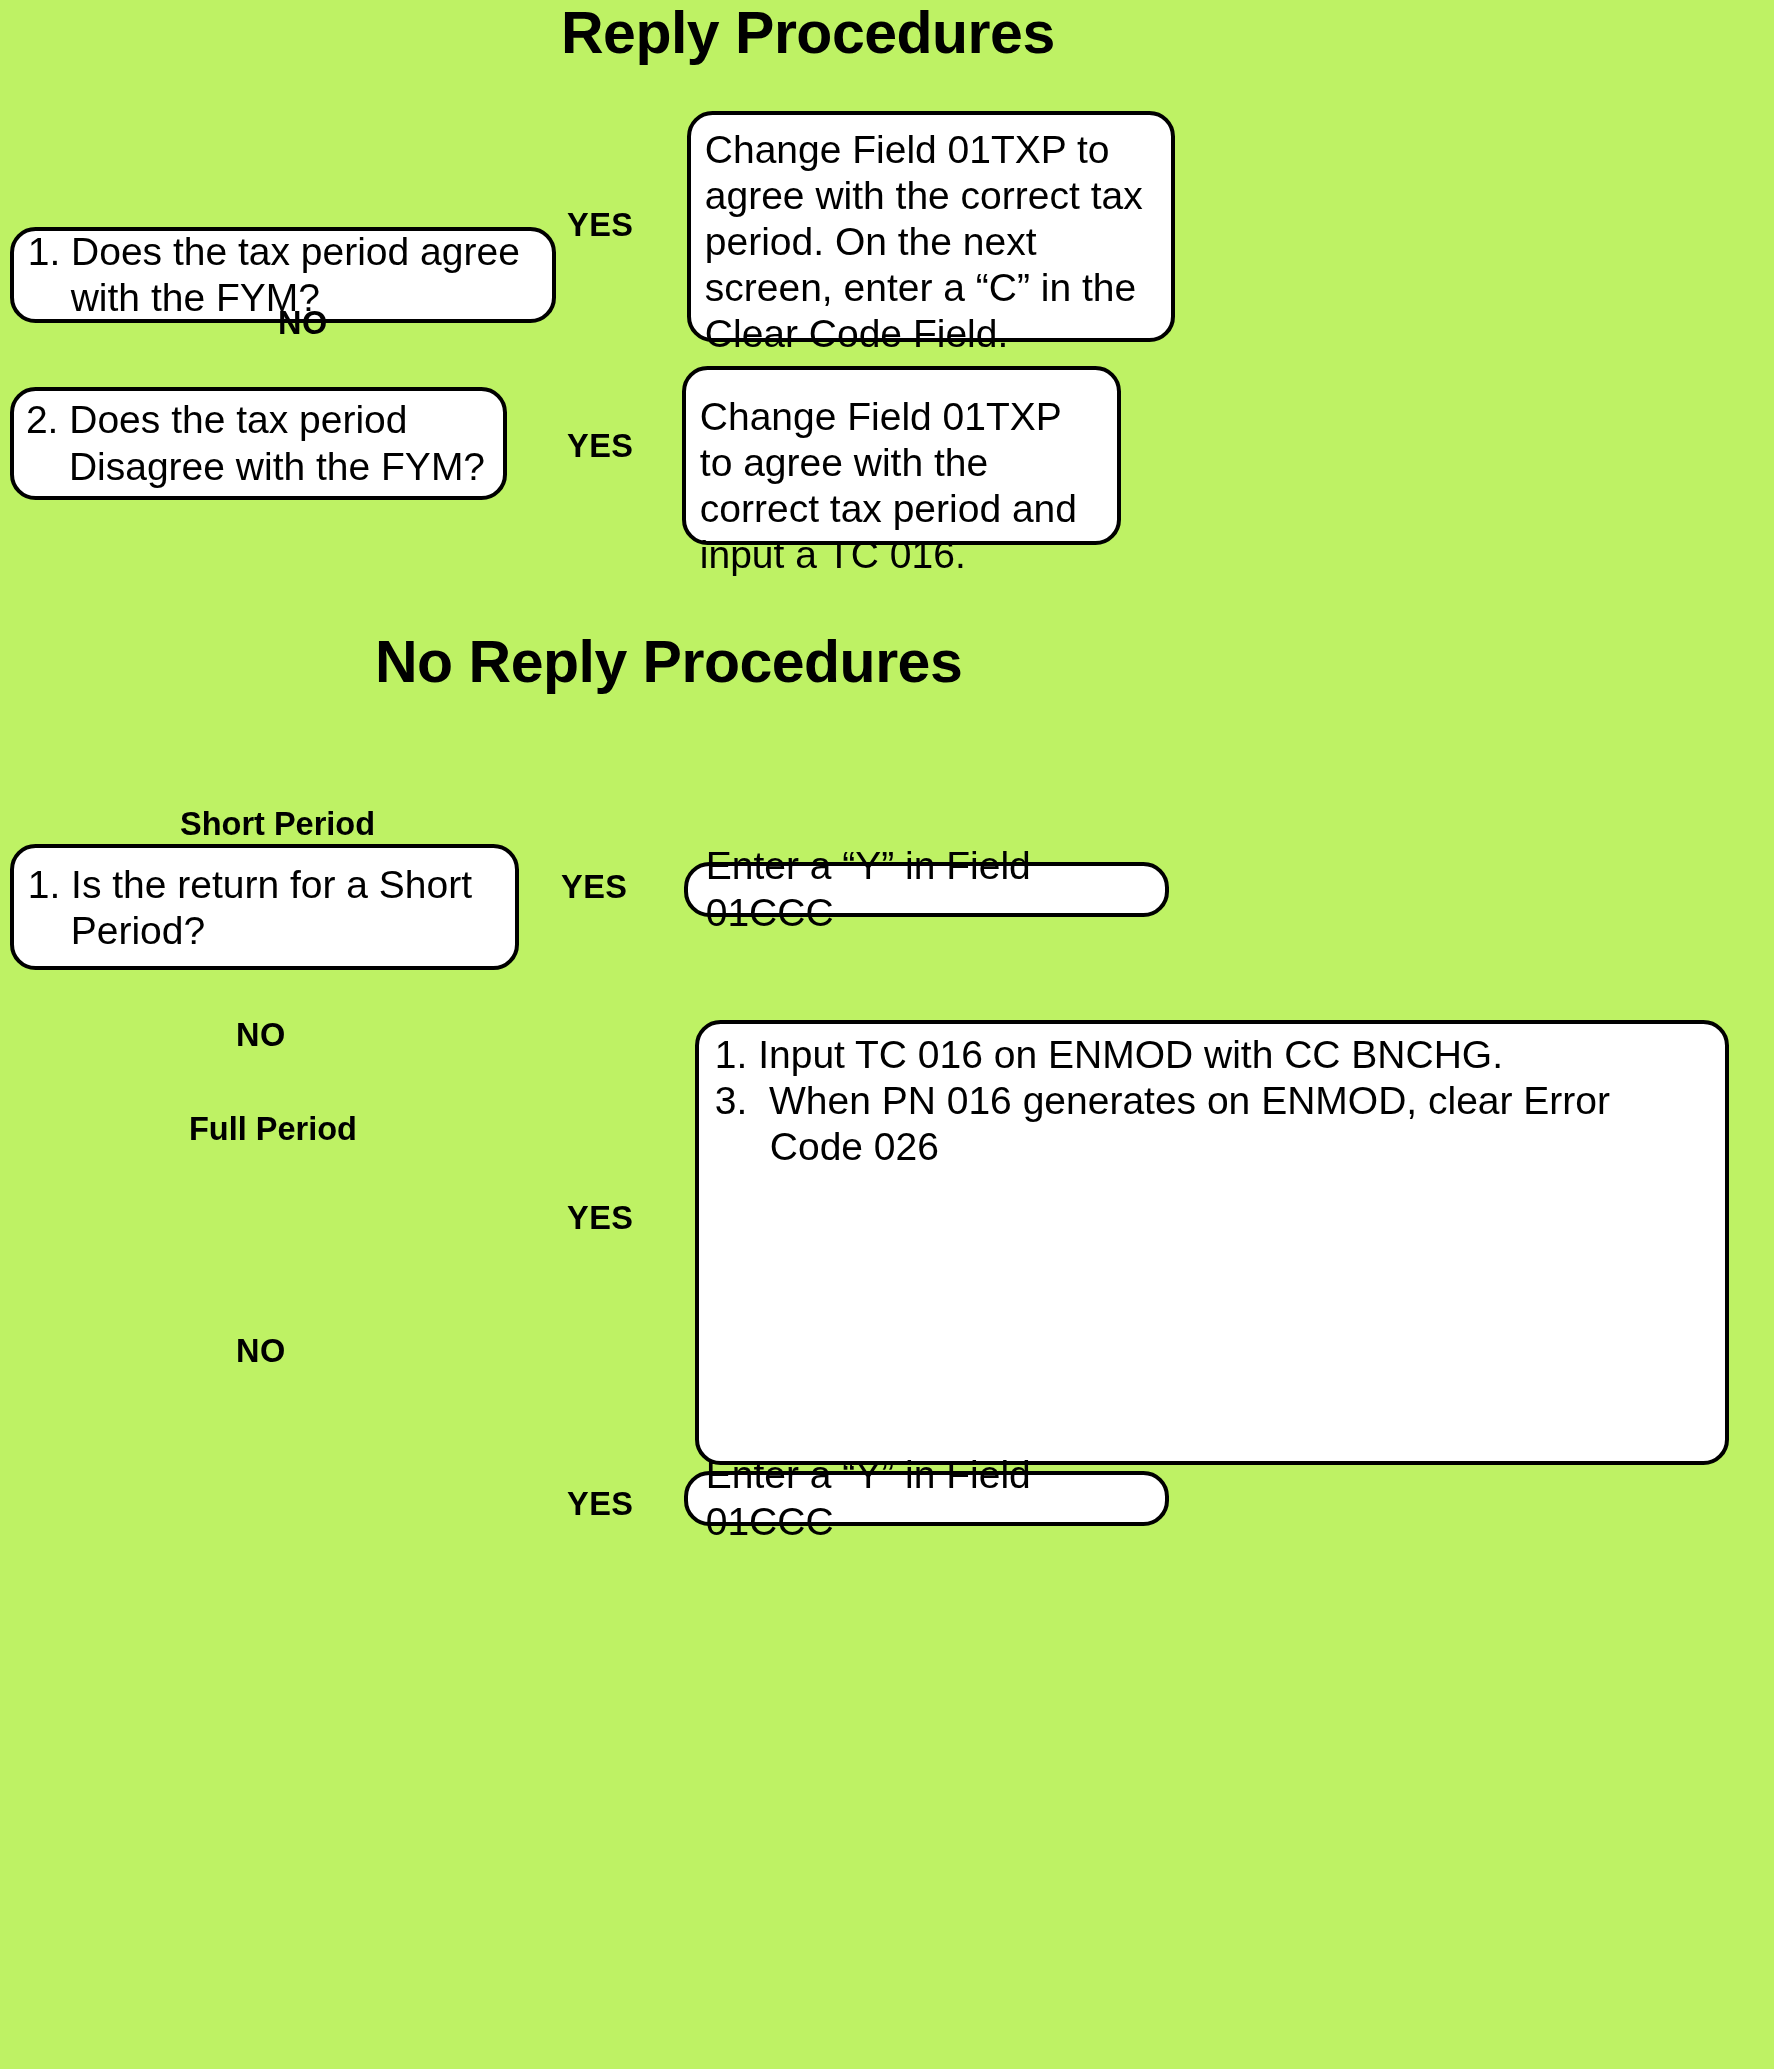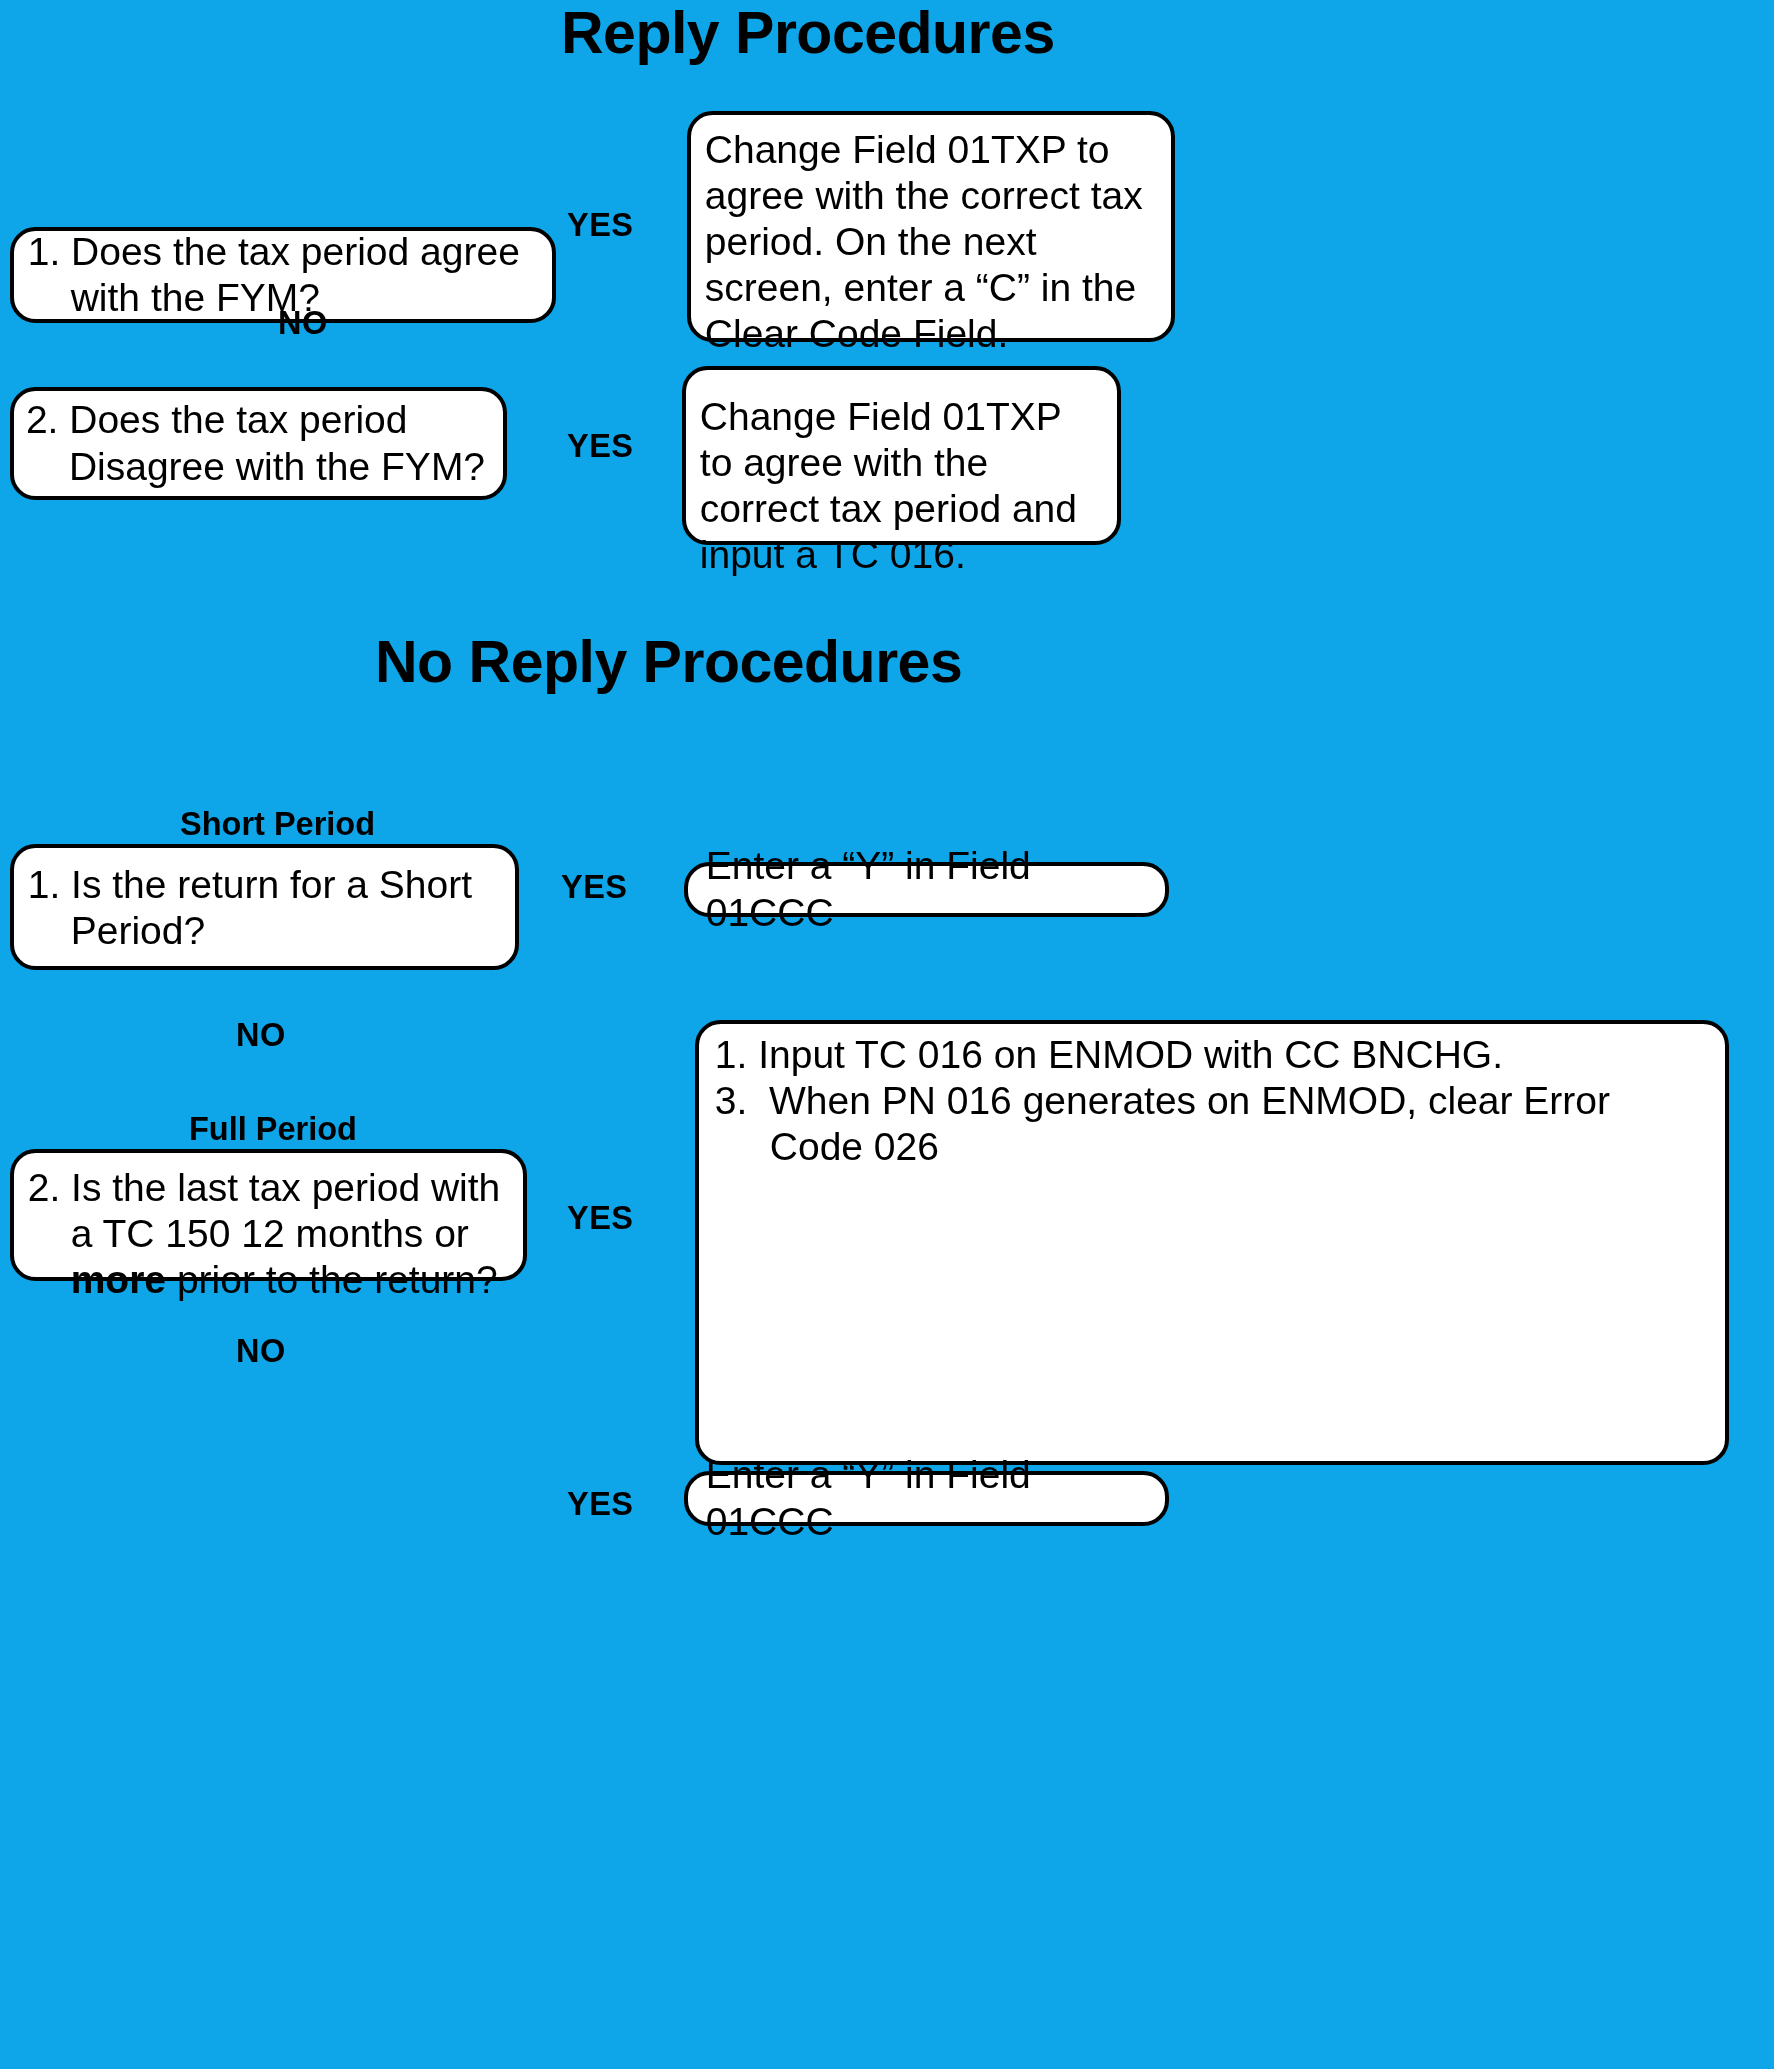--- a/index.html
+++ b/index.html
@@ -4,21 +4,21 @@
 <style>
   html, body {
     margin: 0;
     padding: 0;
     background: #ffffff;
   }
   #page {
     position: relative;
     width: 1774px;
     height: 2070px;
-    background: #0ea5e9;
+    background: #bef264;
     font-family: "Liberation Sans", sans-serif;
     color: #000000;
     overflow: hidden;
   }
   .section-title {
     position: absolute;
     font-weight: bold;
     font-size: 59px;
     line-height: 1.0;
     letter-spacing: -0.5px;
@@ -116,25 +116,20 @@
   <div class="label" style="left:561px; top:871px;">YES</div>
 
   <div class="rbox" style="left:684px; top:862px; width:485px; height:55px; padding:3.9px 17.7px;">
     <div class="inner">Enter a “Y” in Field 01CCC</div>
   </div>
 
   <div class="label" style="left:236px; top:1019px;">NO</div>
 
   <div class="minilabel" style="left:189px; top:1113px;">Full Period</div>
 
-  <div class="rbox" style="left:9.9px; top:1149px; width:517px; height:132px; align-items:flex-start;">
-    <div class="inner" style="padding-top:2px;">
-      <span class="hang"><span>2.</span><span>&nbsp;</span><span>Is the last tax period with a TC 150 12 months or </span><b>more</b><span> prior to the return?</span></span>
-    </div>
-  </div>
 
   <div class="label" style="left:567px; top:1202px;">YES</div>
 
   <div class="rbox" style="left:695px; top:1020px; width:1034px; height:445px; align-items:flex-start; padding:7.9px 15.8px;">
     <div class="inner" style="padding-top:0px;">
       <span class="hang"><span>1.</span><span>&nbsp;</span><span>Input TC 016 on ENMOD with CC BNCHG.</span></span>
       <span class="hang wide"><span>3.</span><span>&nbsp;&nbsp;</span><span>When PN 016 generates on ENMOD, clear Error Code 026</span></span>
     </div>
   </div>
 

